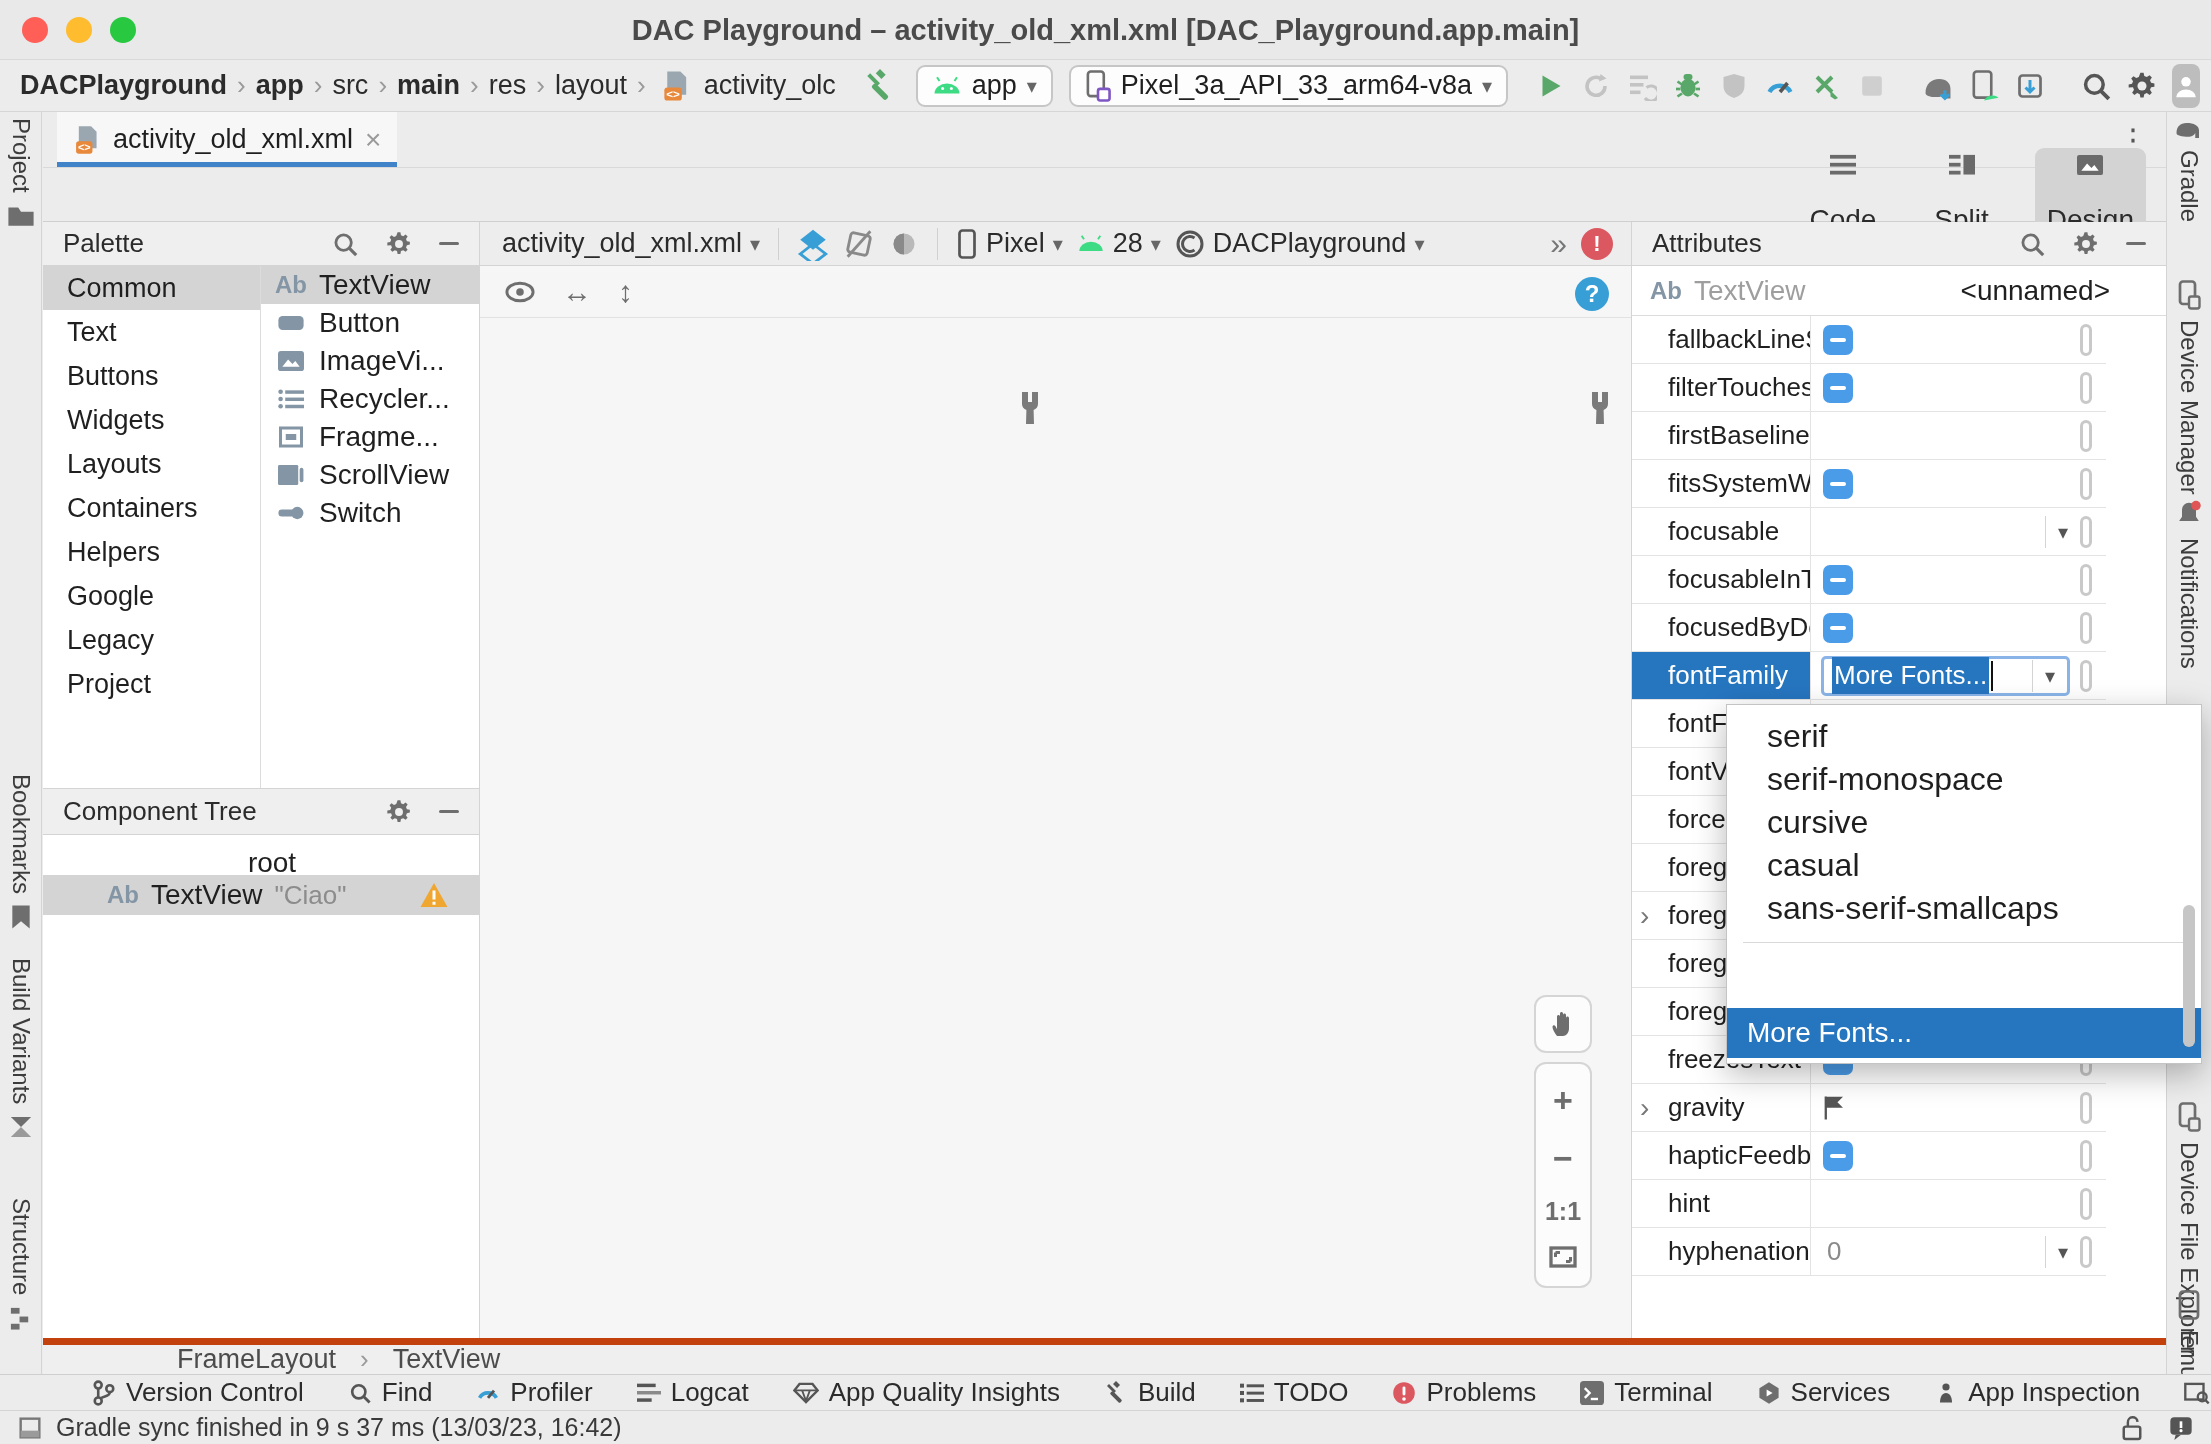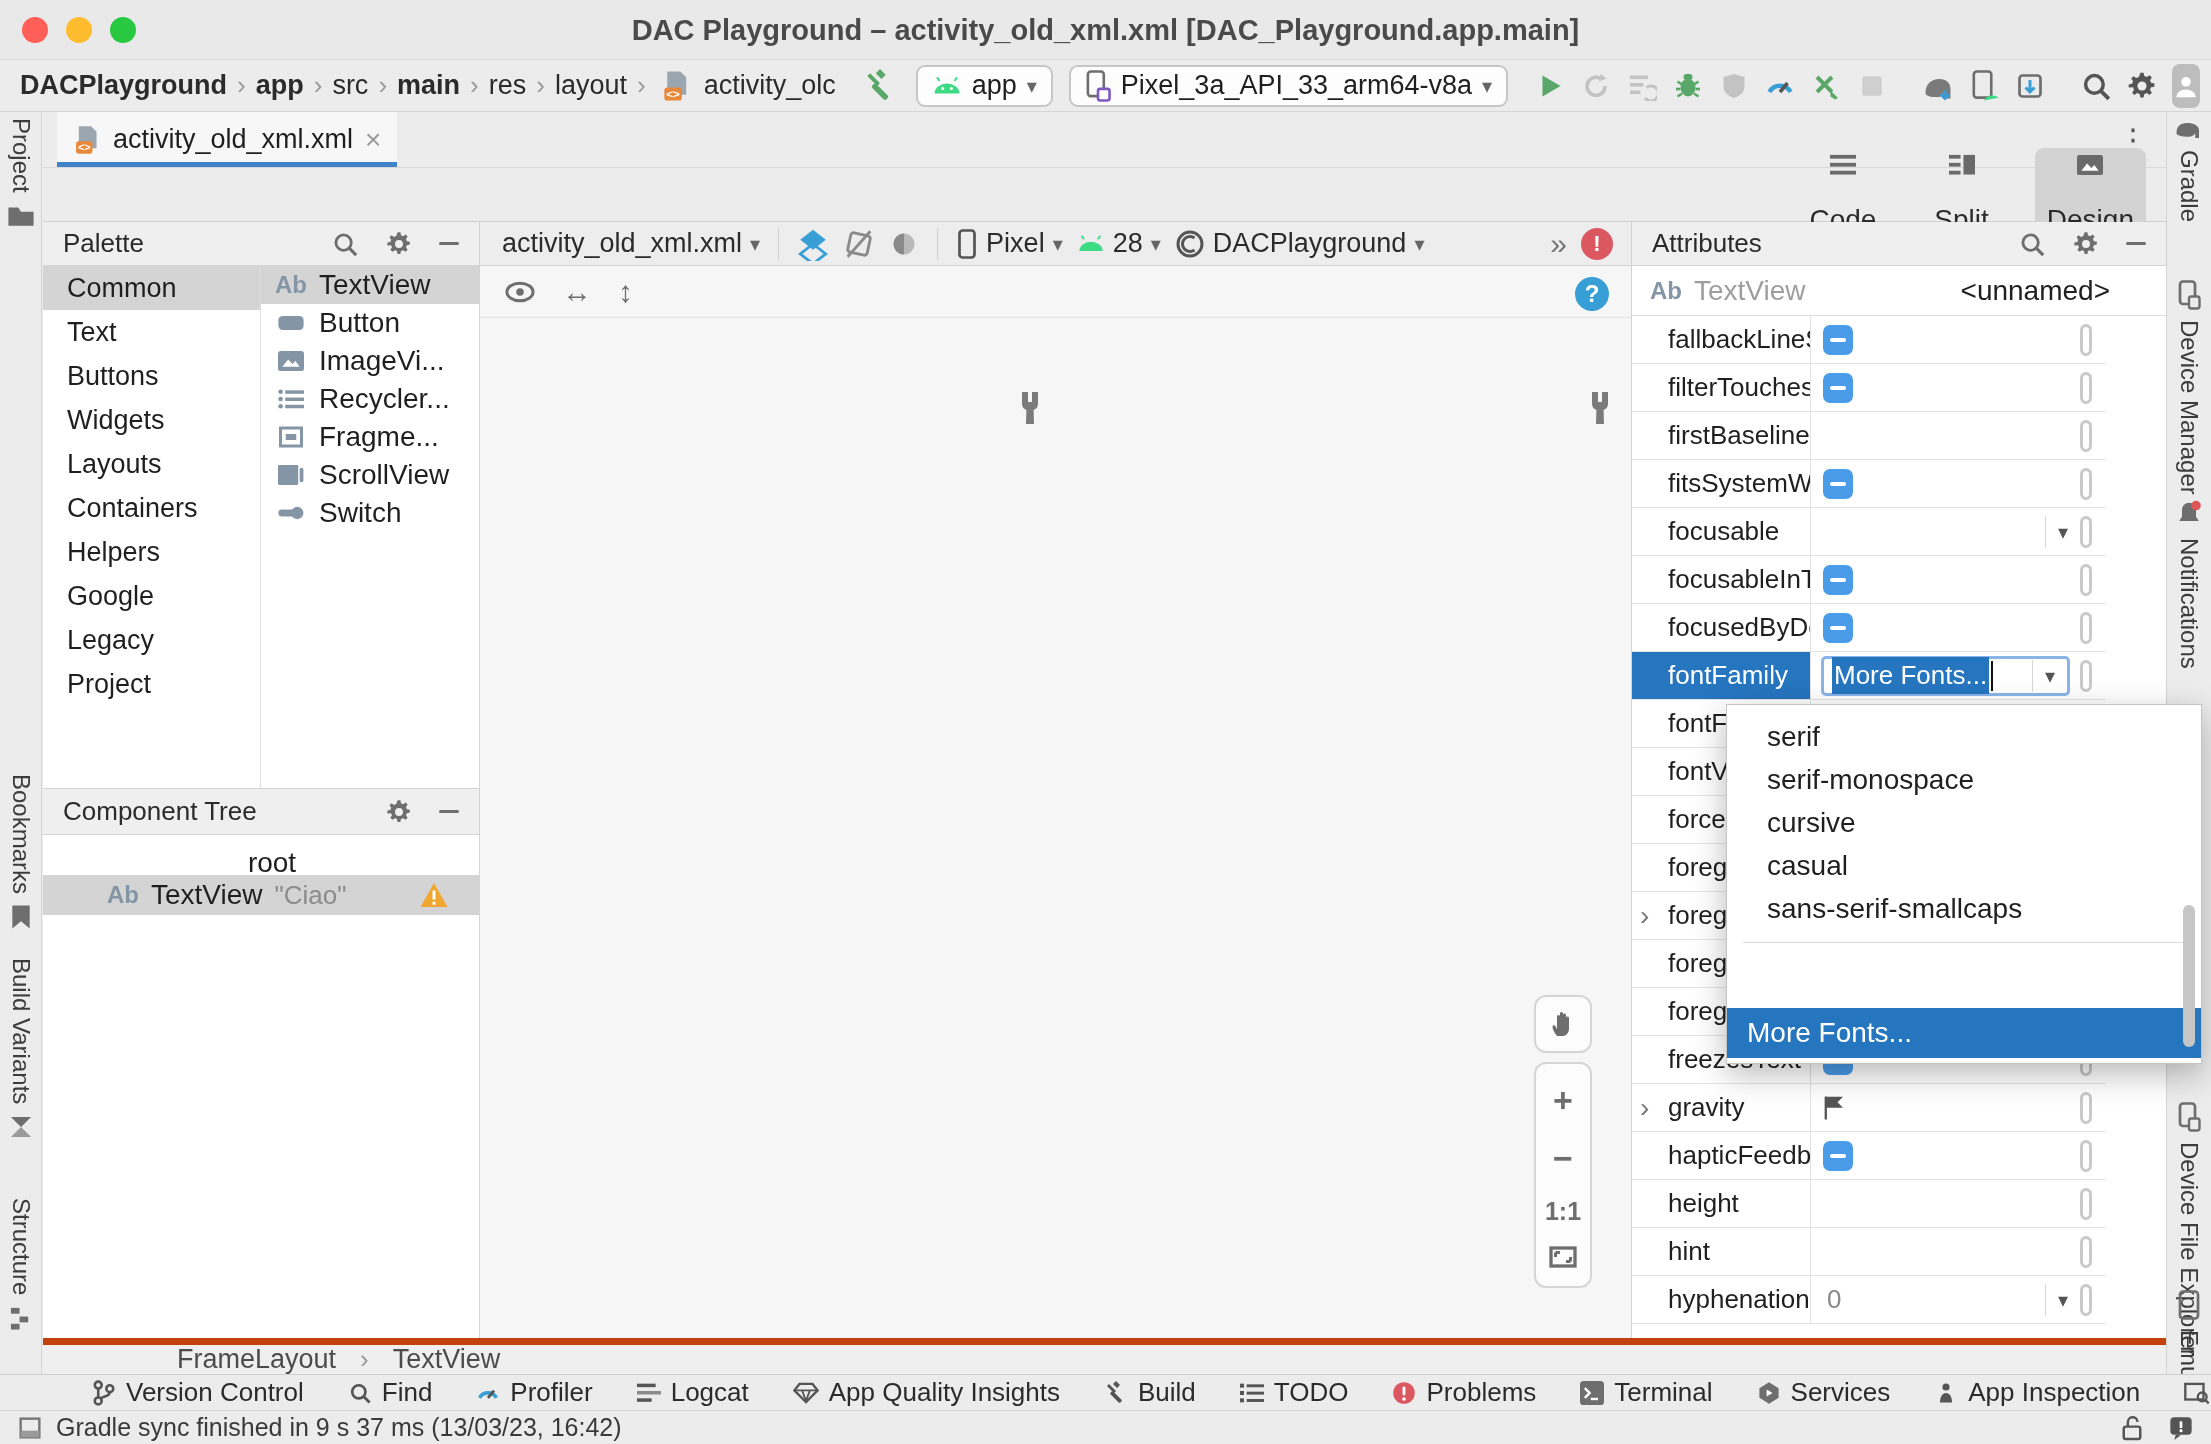--- a/index.html
+++ b/index.html
@@ -101,21 +101,21 @@
   .toggle::after { content:""; position:absolute; left:7px; top:13px; width:16px; height:4px; background:#fff; border-radius:2px; }
   .vsep { width:1px; height:32px; background:#d4d4d4; }
   .dd-arrow { color:#555; font-size:20px; padding:0 12px; }
   .combo { flex:1; height:40px; border:3px solid #8ab4e8; border-radius:5px; background:#fff; display:flex; align-items:center; padding-left:8px; margin-right:10px; }
   .combo .sel-text { background:#2675bf; color:#fff; font-size:26px; padding:3px 2px; white-space:nowrap; }
   .combo .caret { width:2px; height:30px; background:#111; margin-left:2px; }
   .attr-text-value { color:#8a8a8a; font-size:26px; padding-left:6px; }
 
   
   #font-popup { position:absolute; left:1726px; top:704px; width:476px; height:360px; background:#fff; border:1px solid #c4c4c4; box-shadow:0 10px 30px rgba(0,0,0,.28); z-index:100; }
-  .popup-opt { height:43px; display:flex; align-items:center; padding-left:40px; font-size:28px; color:#1f1f1f; }
+  .popup-opt { height:43px; display:flex; align-items:center; padding-left:40px; font-size:32px; color:#1f1f1f; }
   #popup-divider { height:1px; background:#d9d9d9; margin:12px 16px 0 16px; }
   #popup-more { position:absolute; left:0; right:0; bottom:5px; height:50px; background:#2675bf; color:#fff; display:flex; align-items:center; padding-left:20px; font-size:28px; }
   #popup-scroll { position:absolute; right:6px; top:200px; width:12px; height:142px; background:#c6c6c6; border-radius:6px; }
 
   
   #bc-row { position:absolute; left:43px; right:45px; top:1338px; height:36px; background:#efefef; border-top:7px solid #c2410c; display:flex; align-items:center; padding-left:134px; gap:14px; font-size:27px; color:#4c4c4c; }
 
   
   #bottombar { position:absolute; left:0; top:1374px; width:2211px; height:36px; background:#ececec; border-top:1px solid #cfcfcf; display:flex; align-items:center; gap:44px; padding-left:92px; font-size:26px; color:#2b2b2b; }
   .bb-item { display:flex; align-items:center; gap:10px; white-space:nowrap; }
@@ -817,29 +817,20 @@
           <span>hapticFeedback...</span>
         </div>
       <div class="attr-value">
           <span class="toggle"></span>
           <span class="grow"></span>
           <span class="pill"></span>
         </div>
     </div>
     <div class="attr-row">
       <div class="attr-name">
-          <span>height</span>
-        </div>
-      <div class="attr-value">
-          <span class="grow"></span>
-          <span class="pill"></span>
-        </div>
-    </div>
-    <div class="attr-row">
-      <div class="attr-name">
           <span>hint</span>
         </div>
       <div class="attr-value">
           <span class="grow"></span>
           <span class="pill"></span>
         </div>
     </div>
     <div class="attr-row">
       <div class="attr-name">
           <span>hyphenationFre...</span>

